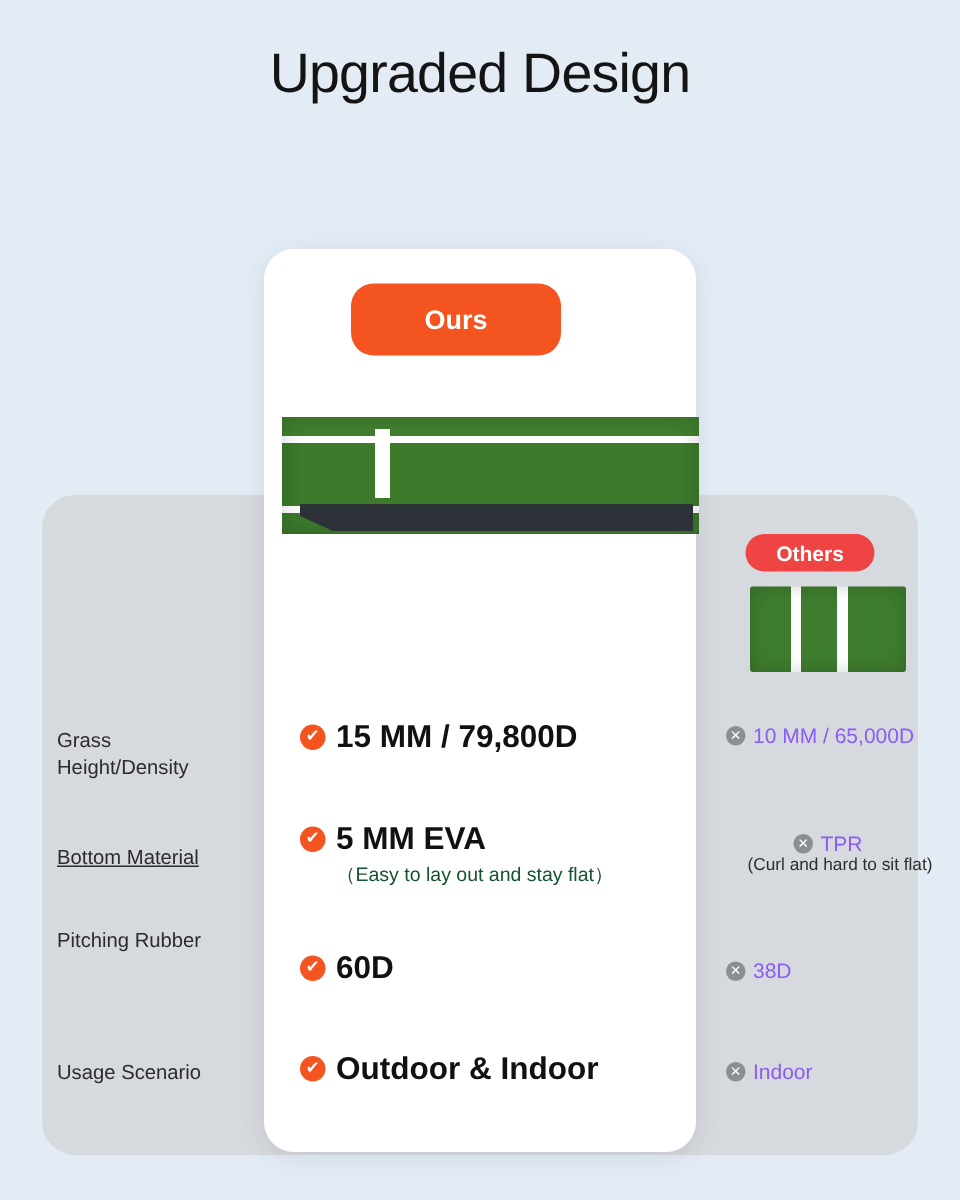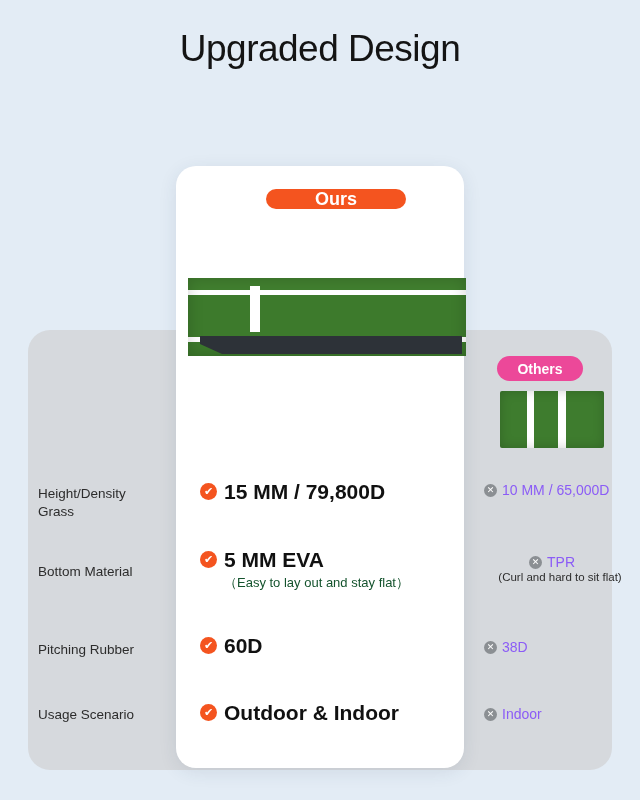--- a/index.html
+++ b/index.html
@@ -37,21 +37,21 @@
     border-radius: 22px;
   }
 
   
   .others-badge {
     position: absolute;
     left: 497px;
     top: 356px;
     width: 86px;
     height: 25px;
-    background: #ec4899;
+    background: #ef4444;
     border-radius: 13px;
     color: #ffffff;
     font-size: 14px;
     font-weight: bold;
     display: flex;
     align-items: center;
     justify-content: center;
   }
   .others-turf {
     position: absolute;
@@ -76,24 +76,24 @@
     left: 176px;
     top: 166px;
     width: 288px;
     height: 602px;
     background: #ffffff;
     border-radius: 20px;
     box-shadow: 0 4px 18px rgba(40,60,90,0.10);
   }
   .ours-badge {
     position: absolute;
-    left: 266px;
+    left: 234px;
     top: 189px;
     width: 140px;
-    height: 20px;
+    height: 48px;
     background: #f4541f;
     border-radius: 15px;
     color: #ffffff;
     font-size: 18px;
     font-weight: bold;
     display: flex;
     align-items: center;
     justify-content: center;
   }
 
@@ -237,51 +237,51 @@
 <div class="ours-card"></div>
 <div class="ours-badge">Ours</div>
 
 <div class="ours-turf-wrap">
   <div class="ours-turf"></div>
   <div class="ours-turf-stripe"></div>
   <div class="ours-turf-base"></div>
 </div>
 
 <div class="row-label" style="top:485px;">
+  <div>Grass</div>
   <div>Height/Density</div>
-  <div>Grass</div>
 </div>
 <div class="ours-value" style="top:479px;">
   <span class="ours-check">✔</span>
   <span class="ours-text">15 MM / 79,800D</span>
 </div>
 <div class="others-value" style="top:482px;">
   <span class="others-x">✕</span>
   <span class="others-text">10 MM / 65,000D</span>
 </div>
 
-<div class="row-label" style="top:563px;">
+<div class="row-label" style="top:563px;text-decoration:underline;">
   <div>Bottom Material</div>
 </div>
 <div class="ours-value" style="top:547px;">
   <span class="ours-check">✔</span>
   <span>
     <span class="ours-text">5 MM EVA</span>
     <span class="ours-sub">（Easy to lay out and stay flat）</span>
   </span>
 </div>
 <div class="others-value centered" style="top:554px;">
   <span class="row-inline">
     <span class="others-x">✕</span>
     <span class="others-text">TPR</span>
   </span>
   <span class="others-sub">(Curl and hard to sit flat)</span>
 </div>
 
-<div class="row-label" style="top:641px;">
+<div class="row-label" style="top:618px;">
   <div>Pitching Rubber</div>
 </div>
 <div class="ours-value" style="top:633px;">
   <span class="ours-check">✔</span>
   <span class="ours-text">60D</span>
 </div>
 <div class="others-value" style="top:639px;">
   <span class="others-x">✕</span>
   <span class="others-text">38D</span>
 </div>

